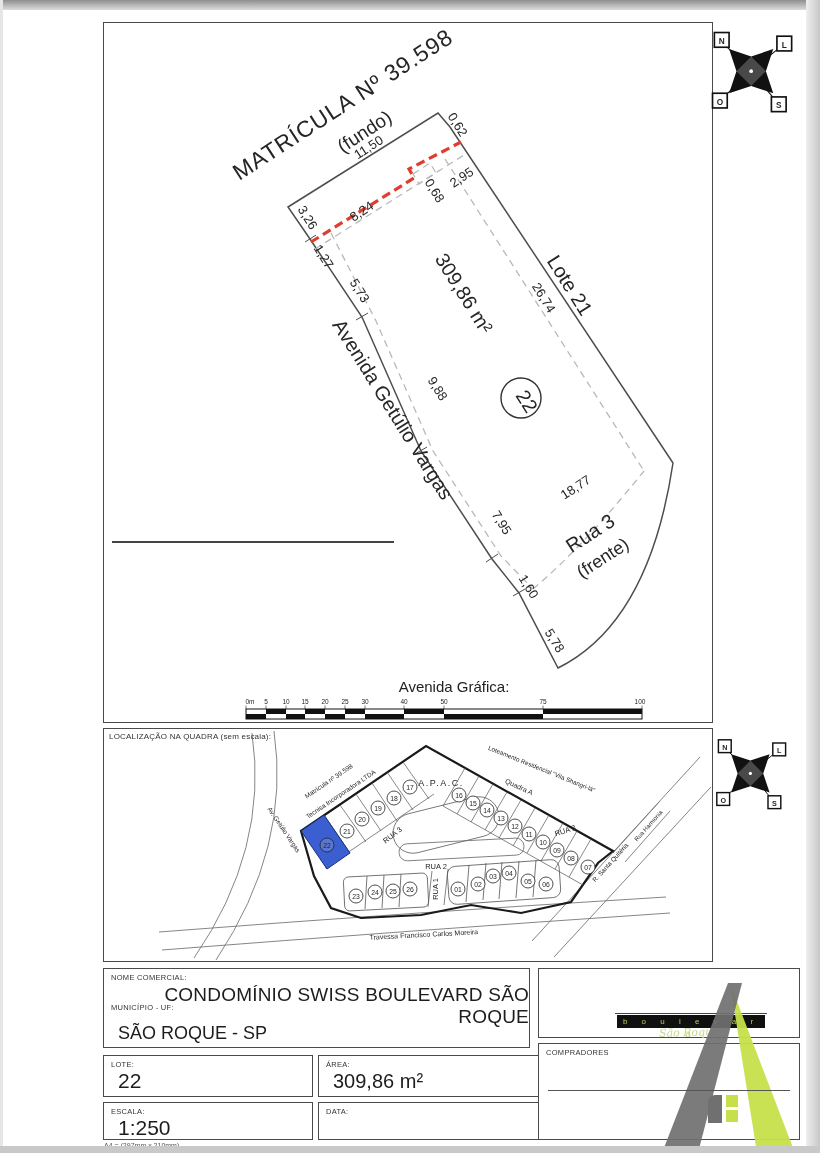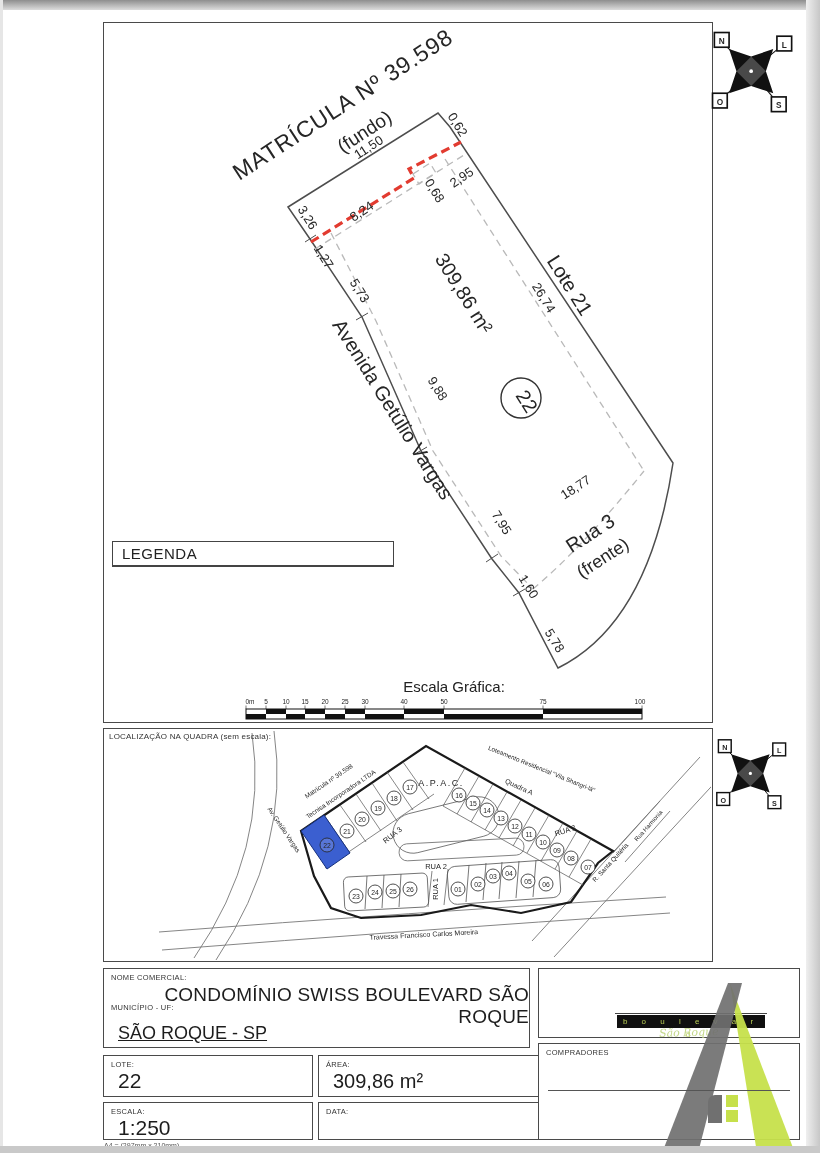--- a/index.html
+++ b/index.html
@@ -29,21 +29,21 @@
   
   #scalebar{position:absolute;left:130px;top:655px;width:440px;text-align:center;}
   #scalebar-title{font-size:15px;margin-bottom:1px;}
   
   .tbox{position:absolute;border:1.5px solid #4a4a4a;background:#fff;box-sizing:border-box;z-index:3;}
   .tlabel{position:absolute;left:7px;top:4px;font-size:7.5px;color:#333;letter-spacing:.3px;}
   .tvalue{position:absolute;left:14px;color:#1d1d1d;text-align:right;}
   #box-nome{left:103px;top:968px;width:427px;height:80px;padding-left:13px;}
   #nome-value{top:15px;font-size:19px;letter-spacing:.2px;}
   #municipio-label{top:26px;margin-top:8px;}
-  #municipio-value{top:54px;font-size:18px;text-decoration:underline;}
+  #municipio-value{top:54px;font-size:18px;}
   #box-lote{left:103px;top:1055px;width:210px;height:42px;}
   #box-area{left:318px;top:1055px;width:232px;height:42px;}
   #box-escala{left:103px;top:1102px;width:210px;height:38px;}
   #box-data{left:318px;top:1102px;width:236px;height:38px;}
   #box-lote .tvalue,#box-escala .tvalue{top:13px;font-size:21px;}
   #box-area .tvalue{top:14px;font-size:20px;}
   #paper-note{position:absolute;left:104px;top:1142px;font-size:7px;color:#555;}
   #box-logo{left:538px;top:968px;width:262px;height:70px;}
   #box-compradores{left:538px;top:1043px;width:262px;height:97px;}
   #swiss-name{position:absolute;left:78px;top:0px;font-family:"DejaVu Serif","Liberation Serif",serif;
@@ -106,26 +106,25 @@
       <text transform="translate(436,277) rotate(58)" text-anchor="middle">26,74</text>
       <text transform="translate(394,502) rotate(58)" text-anchor="middle">7,95</text>
       <text transform="translate(421,566) rotate(58)" text-anchor="middle">1,60</text>
       <text transform="translate(447,620) rotate(58)" text-anchor="middle">5,78</text>
       <text transform="translate(474,468) rotate(-33)" text-anchor="middle">18,77</text>
     </g>
   </svg>
 
   
   <div id="legend">
-    <div id="legend-title">LEGENDA</div>
   </div>
 
   
   <div id="scalebar">
-    <div id="scalebar-title">Escala Gráfica:</div>
+    <div id="scalebar-title">Avenida Gráfica:</div>
     <svg width="420" height="28" viewBox="0 0 420 28">
       <g font-size="6.5" text-anchor="middle">
         <text x="6" y="8">0m</text>
         <text x="22" y="8">5</text>
         <text x="42" y="8">10</text>
         <text x="61" y="8">15</text>
         <text x="81" y="8">20</text>
         <text x="101" y="8">25</text>
         <text x="121" y="8">30</text>
         <text x="160" y="8">40</text>

